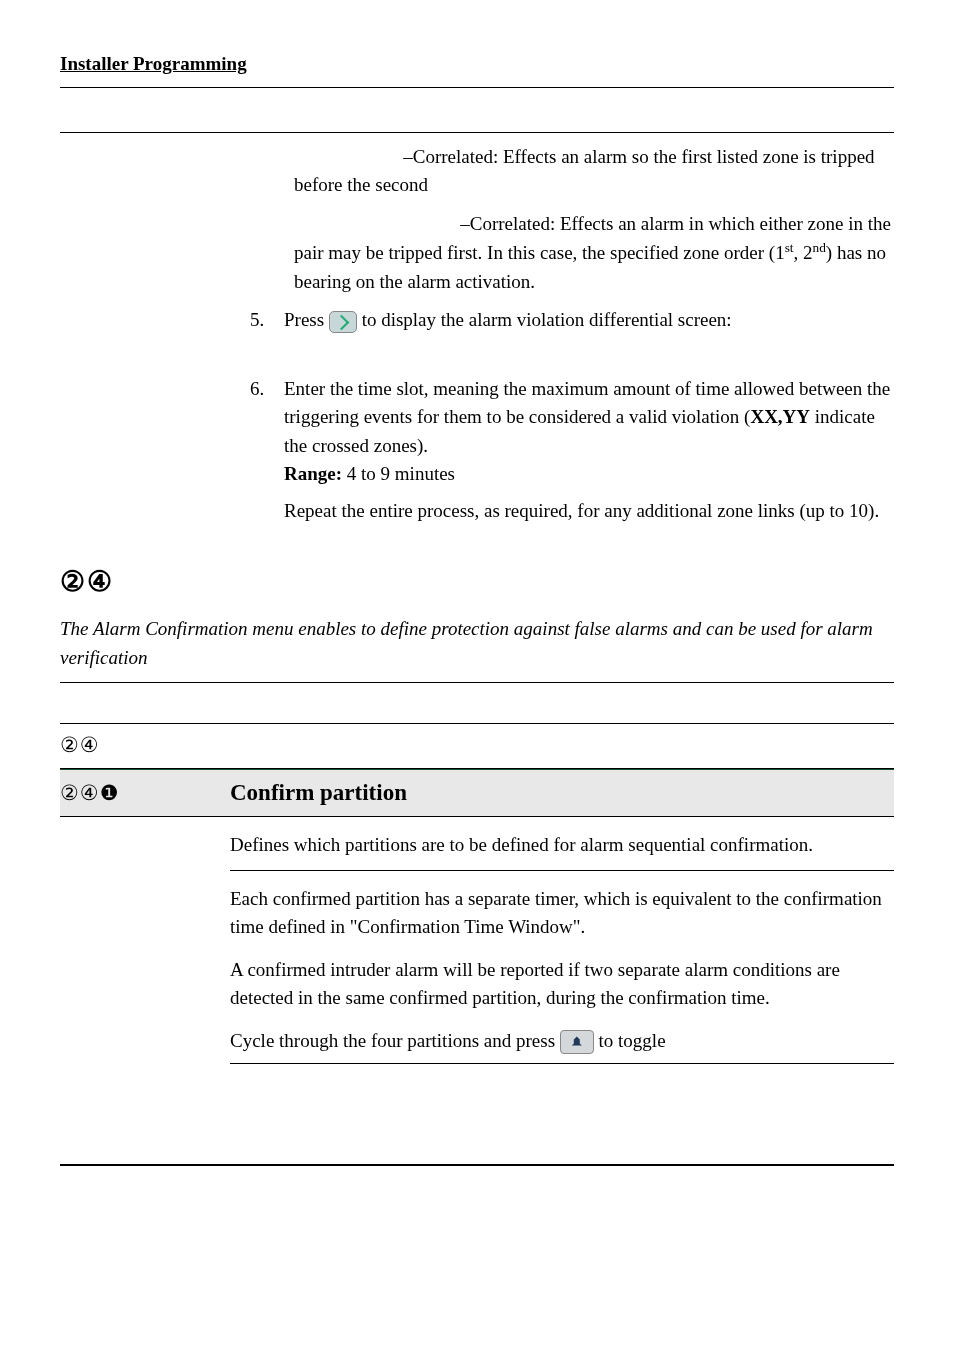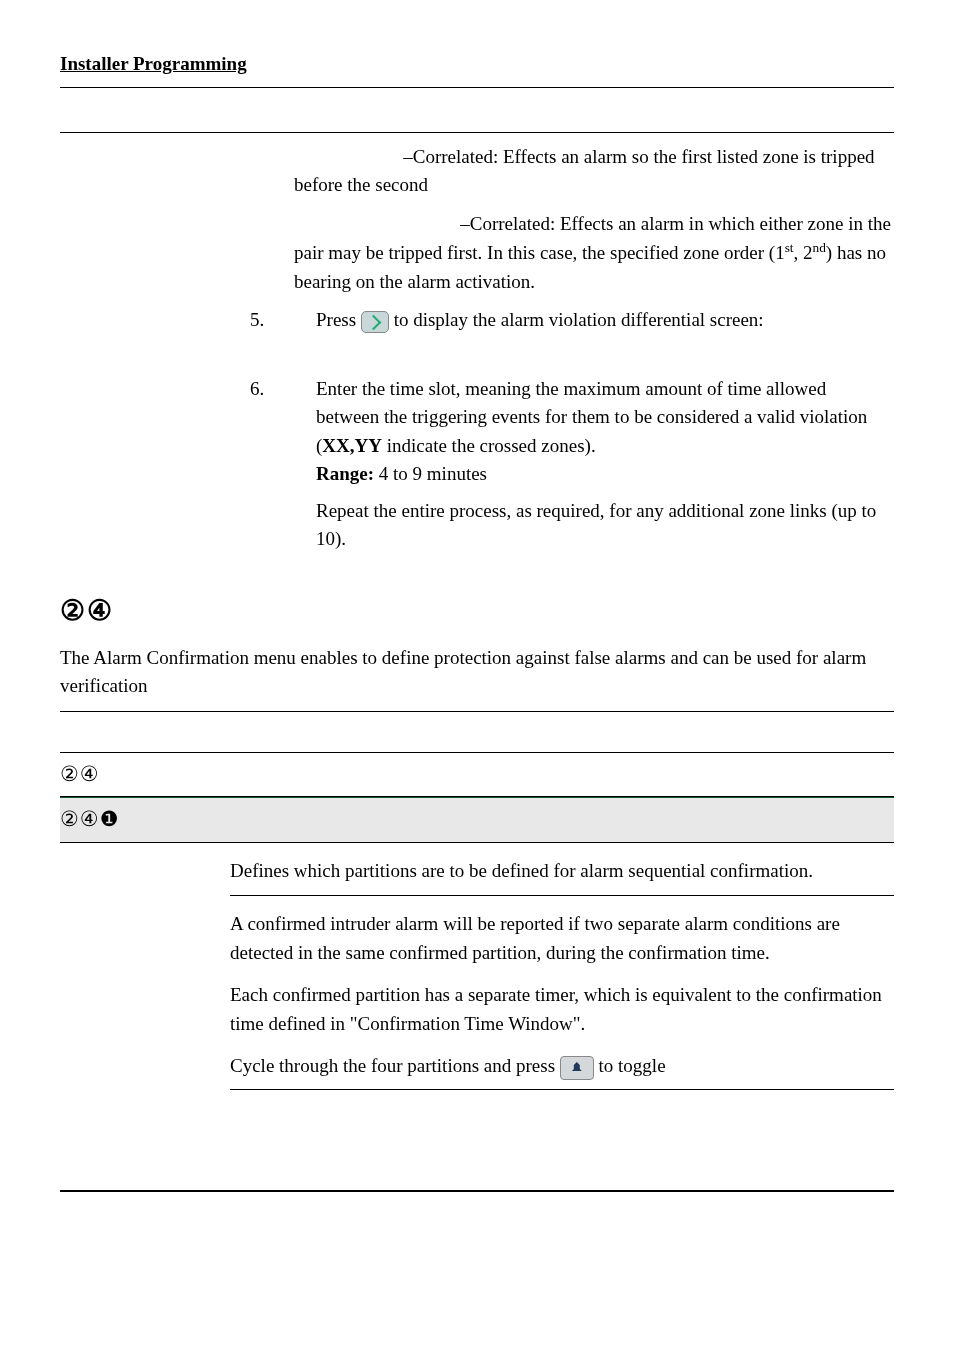--- a/index.html
+++ b/index.html
@@ -37,35 +37,35 @@
       display: flex;
       margin-bottom: 10px;
       margin-top: 6px;
     }
     .num {
       width: 34px;
       flex-shrink: 0;
     }
     .num-content {
       flex: 1;
-      margin-left: 32px;
     }
     .bold { font-weight: bold; }
     sup { font-size: 0.7em; }
     .section-header {
       font-size: 28px;
       font-weight: bold;
       margin-top: 36px;
       margin-bottom: 12px;
       letter-spacing: 2px;
     }
     .section-desc {
       padding-bottom: 10px;
       border-bottom: 1px solid #000;
       margin-bottom: 40px;
+      font-style: italic;
     }
     .table-section {
       margin-top: 20px;
     }
     .row {
       display: flex;
       border-top: 1px solid #000;
       border-bottom: 1px solid #000;
       padding: 6px 0;
       align-items: baseline;
@@ -175,26 +175,27 @@
 <div class="section-desc">The Alarm Confirmation menu enables to define protection against false alarms and can be used for alarm verification</div>
 
 <div class="table-section">
 
   <div class="row">
     <div class="row-label">②④</div>
   </div>
 
   <div class="row row-gray">
     <div class="row-label">②④❶</div>
+    <div class="row-content">Confirm partition</div>
   </div>
 
   <div class="body-rows">
     <p style="border-bottom:1px solid #000; padding-bottom:10px;">Defines which partitions are to be defined for alarm sequential confirmation.</p>
+    <p>Each confirmed partition has a separate timer, which is equivalent to the confirmation time defined in "Confirmation Time Window".</p>
     <p>A confirmed intruder alarm will be reported if two separate alarm conditions are detected in the same confirmed partition, during the confirmation time.</p>
-    <p>Each confirmed partition has a separate timer, which is equivalent to the confirmation time defined in "Confirmation Time Window".</p>
     <p class="last-row">
       <span>Cycle through the four partitions and press </span>
       <span class="icon-btn bell"></span>
       <span> to toggle</span>
     </p>
   </div>
 </div>
 
 <div class="footer-rule"></div>
 

